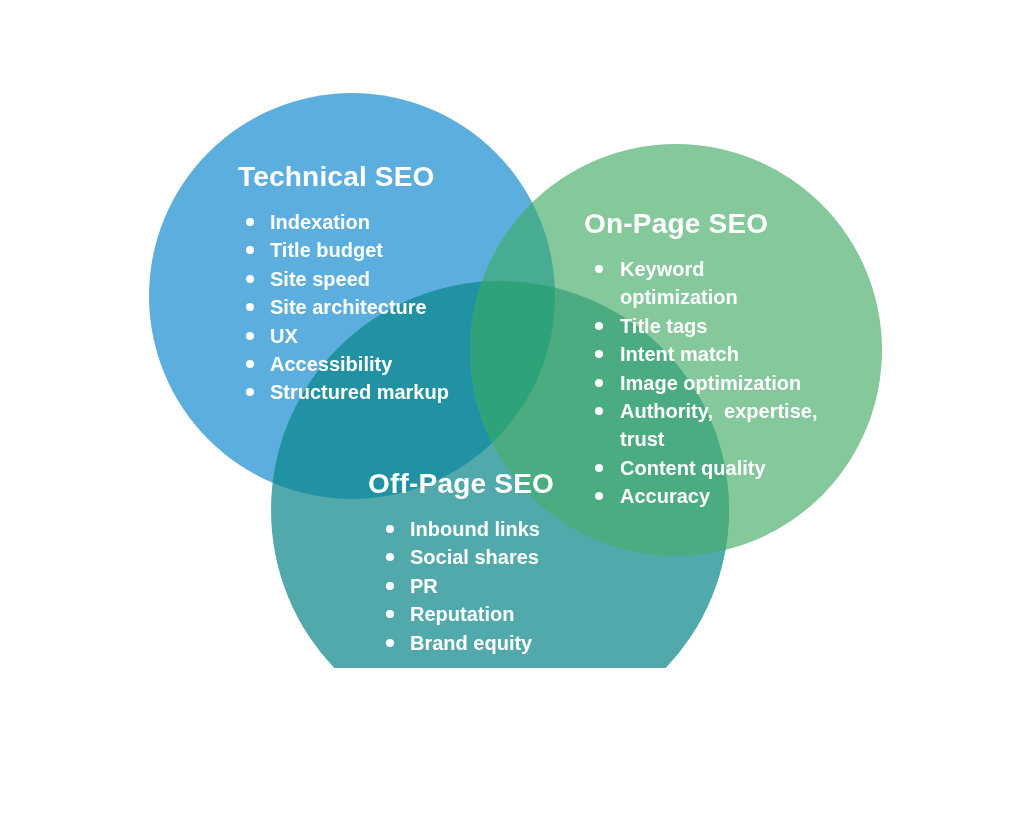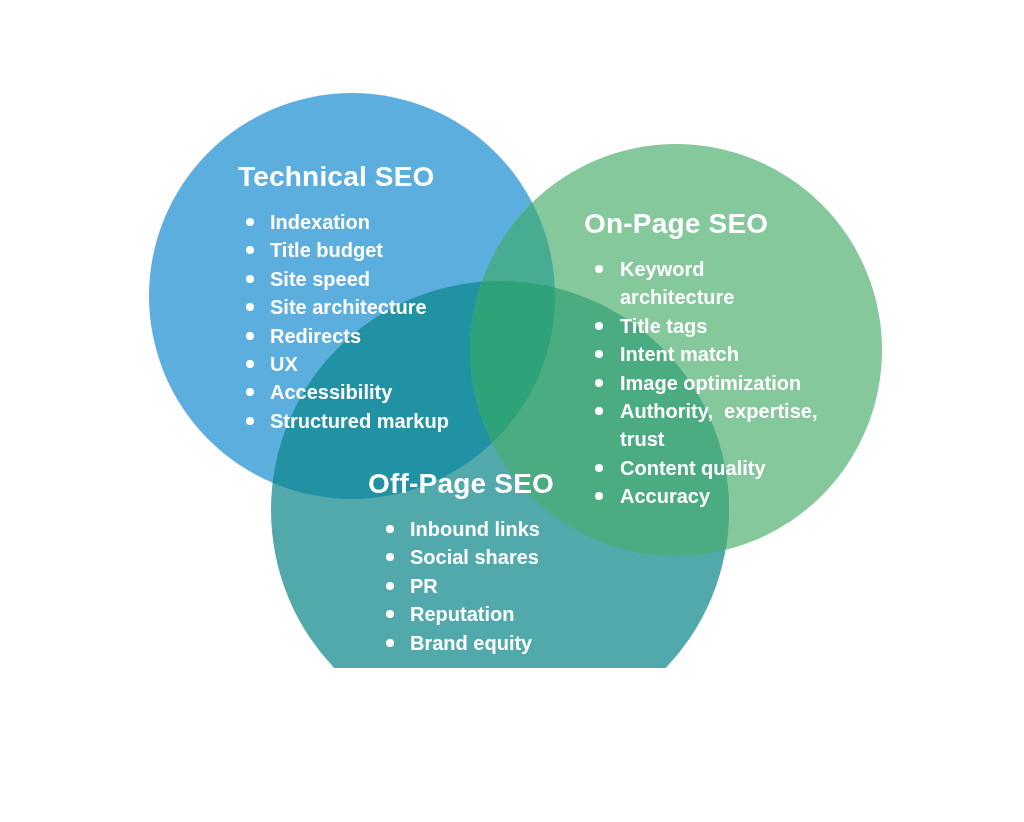--- a/index.html
+++ b/index.html
@@ -98,32 +98,31 @@
     </g>
   </svg>
 
   <div class="group group-technical">
     <h2>Technical SEO</h2>
     <ul>
         <li>Indexation</li>
         <li>Title budget</li>
         <li>Site speed</li>
         <li>Site architecture</li>
-        <li>Redirects</li>
         <li>UX</li>
         <li>Accessibility</li>
         <li>Structured markup</li>
       </ul>
   </div>
 
   <div class="group group-onpage">
     <h2>On-Page SEO</h2>
     <ul>
         <li>Keyword
-architecture</li>
+optimization</li>
         <li>Title tags</li>
         <li>Intent match</li>
         <li>Image optimization</li>
         <li>Authority,  expertise,
 trust</li>
         <li>Content quality</li>
         <li>Accuracy</li>
       </ul>
   </div>
 

